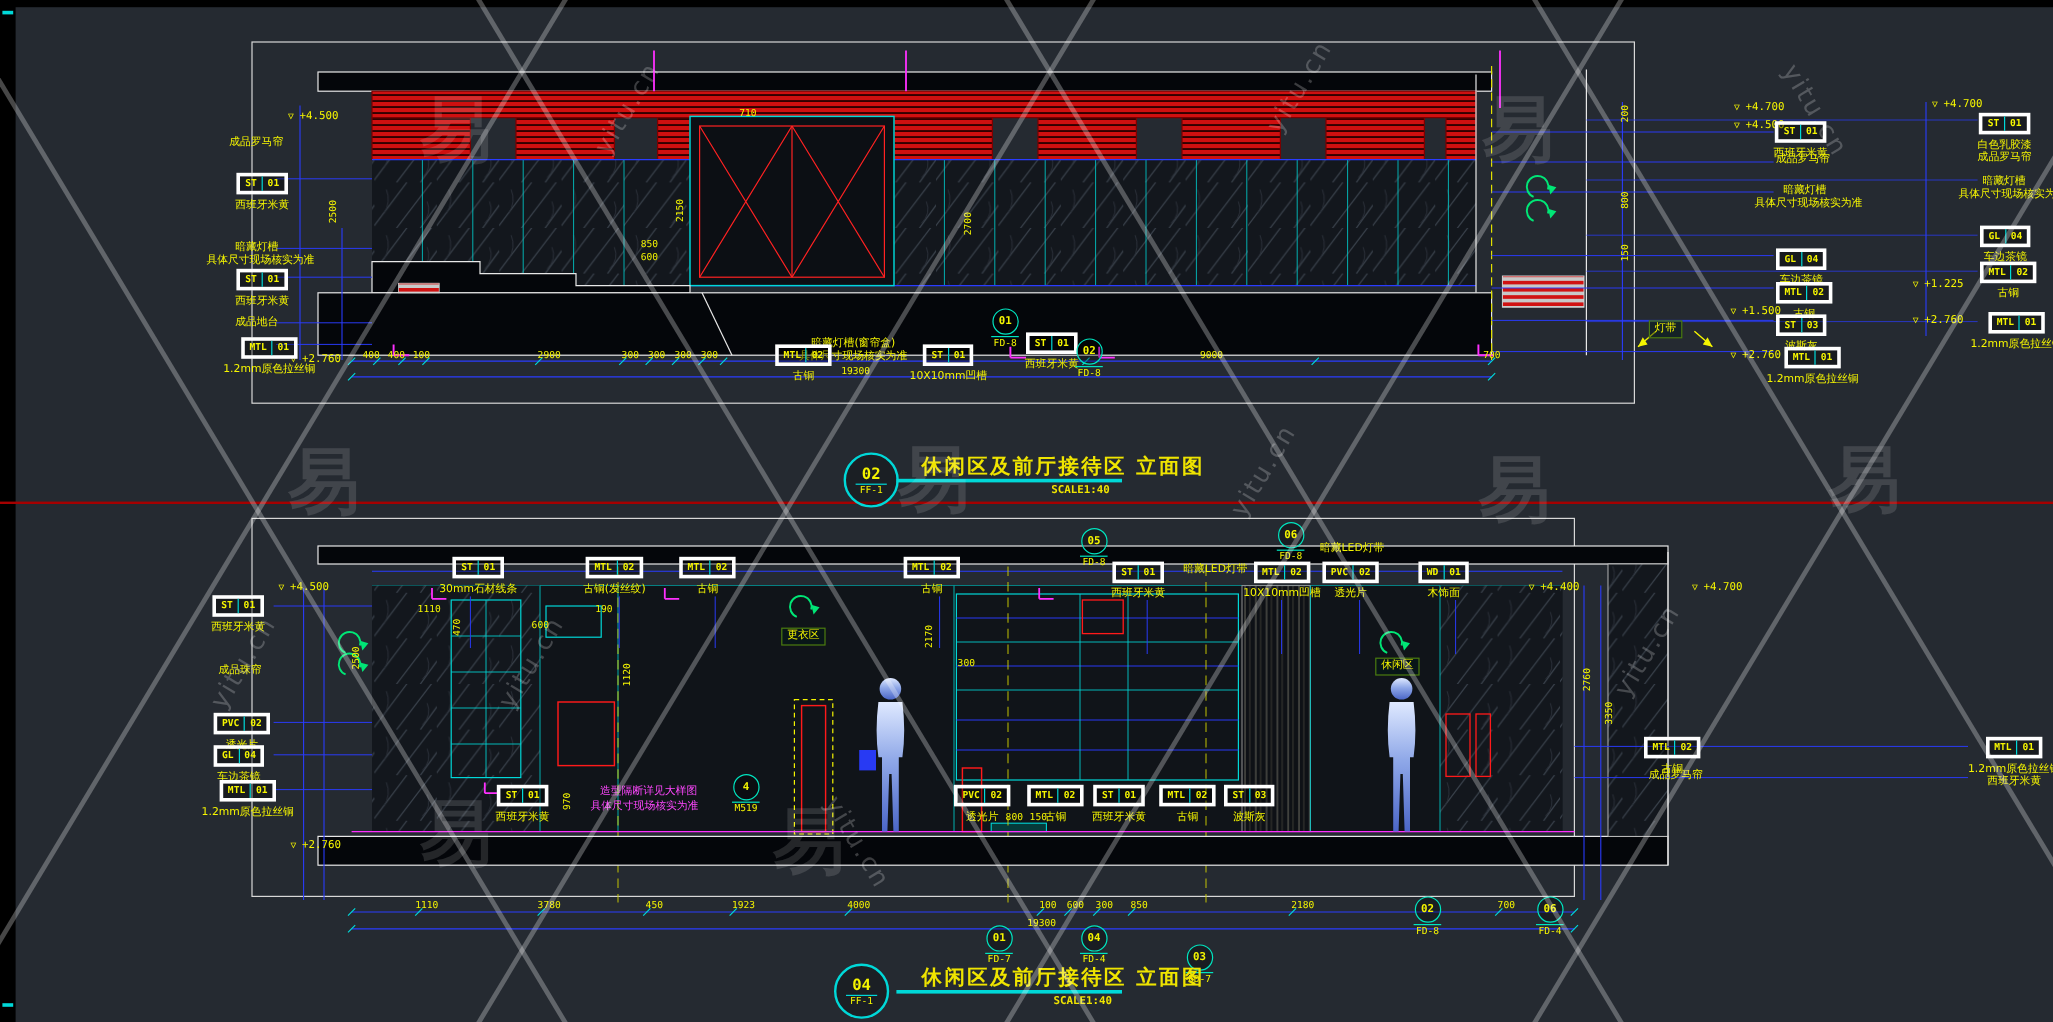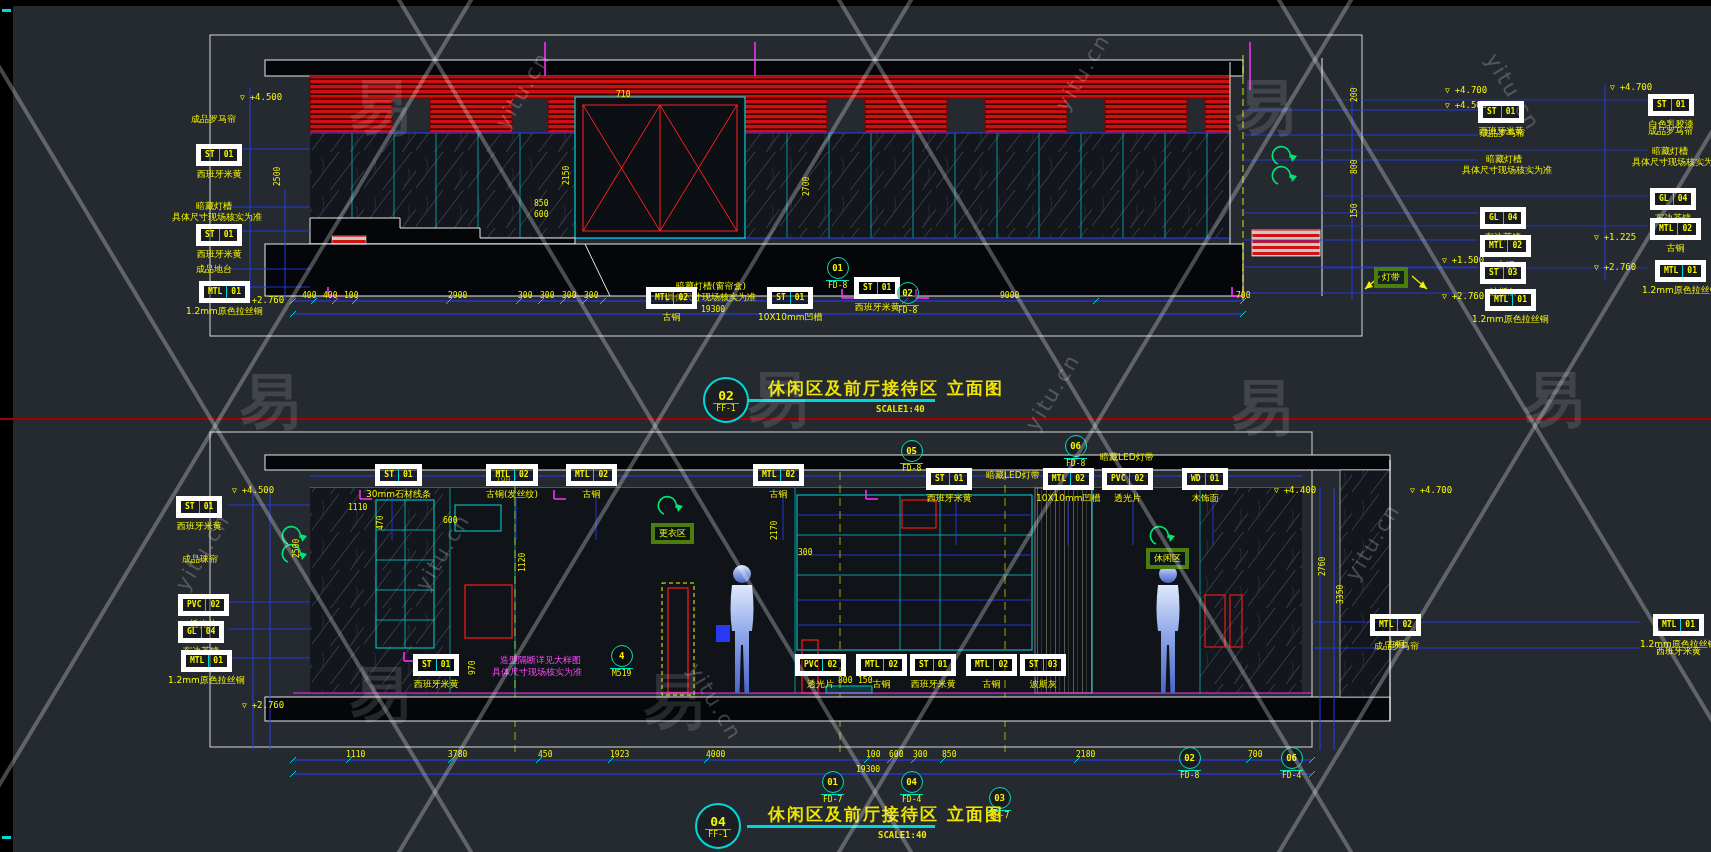--- a/index.html
+++ b/index.html
@@ -8,25 +8,25 @@
   .cdash{position:absolute;width:9px;height:3px;background:#00d8d8;z-index:4}
   .divider{position:absolute;left:0;width:100%;height:2px;background:#a50000;z-index:4}
   svg.linework{position:absolute;left:0;top:0;z-index:5}
   .lab{position:absolute;color:#f5f500;font-size:9px;line-height:1.15;white-space:nowrap;z-index:7}
   .lab.mag{color:#ff47ff}
   .dim{position:absolute;color:#f5f500;font:8px "DejaVu Sans Mono",monospace;white-space:nowrap;z-index:7}
   .dim.v{transform:rotate(-90deg);transform-origin:left top}
   .elev{position:absolute;color:#f5f500;font:9px "DejaVu Sans Mono",monospace;white-space:nowrap;z-index:7}
   .elev:before{content:"▽ ";font-size:8px}
   .tagw{position:absolute;display:flex;flex-direction:column;align-items:center;gap:2px;z-index:8}
-  .tagbox{display:flex;border:5px solid #ffffff;background:rgba(0,0,0,.35)}
+  .tagbox{display:flex;border:3px solid #ffffff;background:rgba(0,0,0,.35)}
   .tagbox span{display:block;padding:0 4px;color:#f5f500;font:bold 8px "DejaVu Sans Mono",monospace;line-height:12px}
   .tagbox span + span{border-left:1px solid #00d8d8}
   .taglab{color:#f5f500;font-size:9px;white-space:nowrap}
-  .cybox{position:absolute;border:4px solid #4d7c0f;color:#f5f500;font-size:9px;line-height:13px;padding:0 4px;background:rgba(0,25,25,.45);z-index:8;white-space:nowrap}
+  .cybox{position:absolute;border:1px solid #4d7c0f;color:#f5f500;font-size:9px;line-height:13px;padding:0 4px;background:rgba(0,25,25,.45);z-index:8;white-space:nowrap}
   .ctag{position:absolute;display:flex;flex-direction:column;align-items:center;z-index:8}
   .ctag .cc{width:20px;height:20px;border:1px solid #00e5c0;border-radius:50%;color:#f5f500;font:bold 9px "DejaVu Sans Mono",monospace;display:flex;align-items:center;justify-content:center;background:rgba(0,0,0,.3)}
   .ctag .cr{color:#f5f500;font:8px "DejaVu Sans Mono",monospace;border-top:1px solid #00e5c0;margin-top:1px;padding:0 2px}
   .callout{position:absolute;width:42px;height:42px;border:2px solid #00d8d8;border-radius:50%;display:flex;flex-direction:column;align-items:center;justify-content:center;background:rgba(0,0,0,.25);z-index:8}
   .callout .n{color:#f5f500;font:bold 13px "DejaVu Sans Mono",monospace;border-bottom:1.5px solid #00d8d8;padding:0 5px}
   .callout .s{color:#f5f500;font:8px "DejaVu Sans Mono",monospace}
   .dtitle{position:absolute;color:#efe400;font-weight:bold;font-size:17px;letter-spacing:2px;white-space:nowrap;z-index:8}
   .tunder{position:absolute;height:3px;background:#00d8d8;z-index:8}
   .tscale{position:absolute;color:#efe400;font:bold 9px "DejaVu Sans Mono",monospace;z-index:8}
   .wline{position:absolute;width:1100px;height:4px;background:rgba(255,255,255,.28);z-index:25;pointer-events:none}
@@ -536,21 +536,21 @@
   <div class="dim" style="left:866px;top:750px">100</div>
   <div class="dim" style="left:889px;top:750px">600</div>
   <div class="dim" style="left:913px;top:750px">300</div>
   <div class="dim" style="left:942px;top:750px">850</div>
   <div class="dim" style="left:1076px;top:750px">2180</div>
   <div class="dim" style="left:1248px;top:750px">700</div>
   <div class="dim" style="left:856px;top:765px">19300</div>
   <div class="dim" style="left:348px;top:503px">1110</div>
   <div class="dim v" style="left:376px;top:530px">470</div>
   <div class="dim" style="left:443px;top:516px">600</div>
-  <div class="dim" style="left:496px;top:476px">190</div>
+  <div class="dim" style="left:496px;top:503px">190</div>
   <div class="dim v" style="left:518px;top:572px">1120</div>
   <div class="dim v" style="left:770px;top:540px">2170</div>
   <div class="dim" style="left:798px;top:548px">300</div>
   <div class="dim v" style="left:468px;top:675px">970</div>
   <div class="dim" style="left:838px;top:676px">800</div>
   <div class="dim" style="left:858px;top:676px">150</div>
   <div class="dim v" style="left:292px;top:558px">2500</div>
   <div class="dim v" style="left:1318px;top:576px">2760</div>
   <div class="dim v" style="left:1336px;top:604px">3350</div>
 

